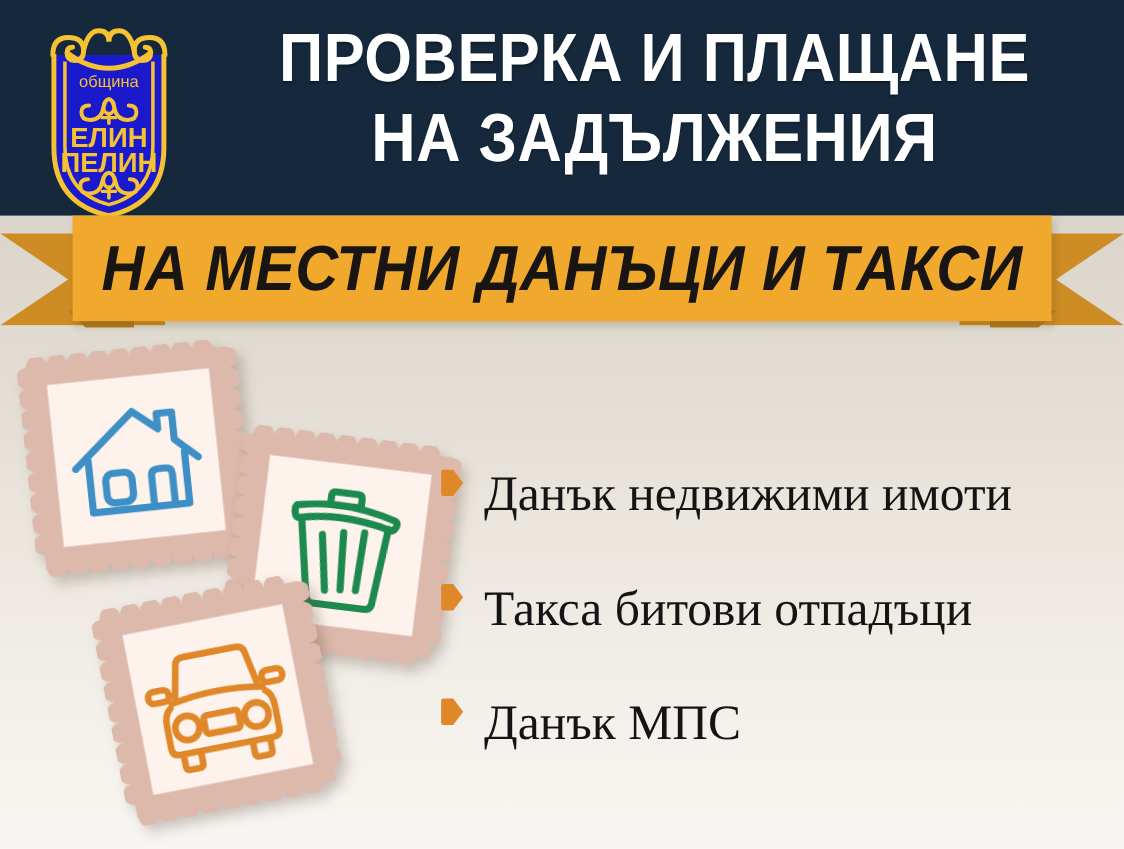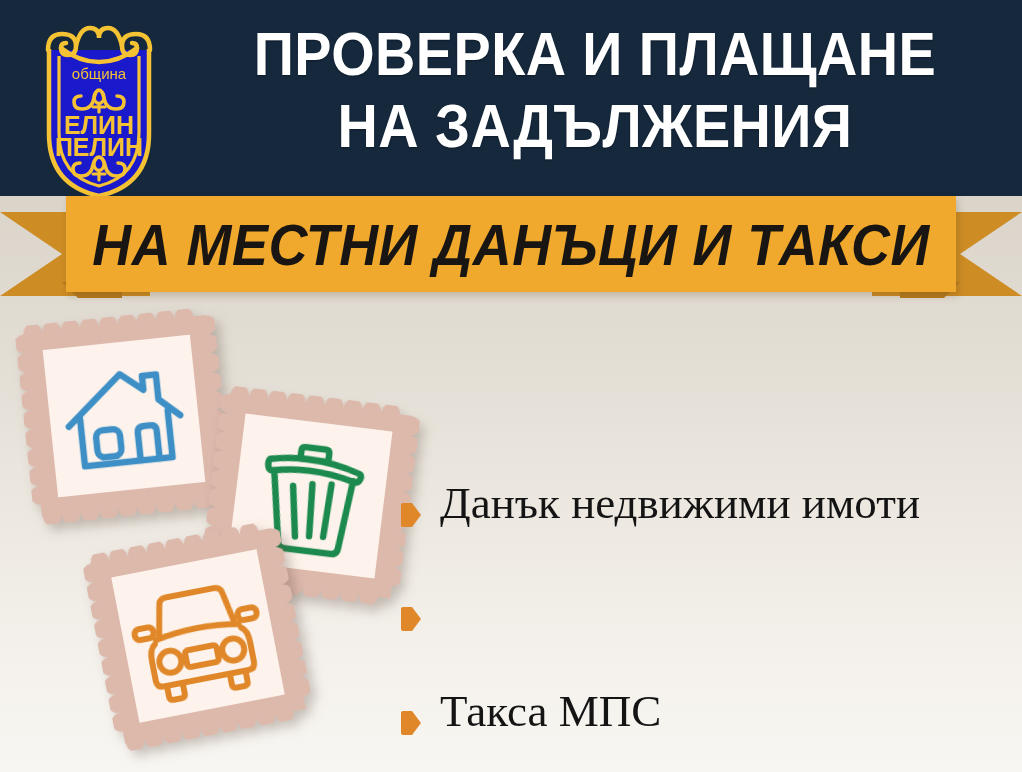--- a/index.html
+++ b/index.html
@@ -119,21 +119,21 @@
 
   
   .tax-list {
     position: absolute;
     left: 400px;
     top: 424px;
     width: 610px;
   }
   .tax-item {
     display: flex;
-    align-items: flex-end;
+    align-items: flex-start;
     height: 104px;
   }
   .bullet {
     flex: 0 0 auto;
     width: 22px;
     height: 26px;
     margin-right: 18px;
     margin-top: 2px;
   }
   .bullet svg { display: block; }
@@ -389,26 +389,27 @@
       </span>
       <span class="tax-label">Данък недвижими имоти</span>
     </div>
 
     <div class="tax-item">
       <span class="bullet">
         <svg width="22" height="26" viewBox="0 0 22 26" xmlns="http://www.w3.org/2000/svg">
           <path d="M1 3 Q1 1 3 1 L12 1 L21 13 L12 25 L3 25 Q1 25 1 23 Z" fill="#e08829"></path>
         </svg>
       </span>
+      <span class="tax-label">Такса битови отпадъци</span>
     </div>
 
     <div class="tax-item">
       <span class="bullet">
         <svg width="22" height="26" viewBox="0 0 22 26" xmlns="http://www.w3.org/2000/svg">
           <path d="M1 3 Q1 1 3 1 L12 1 L21 13 L12 25 L3 25 Q1 25 1 23 Z" fill="#e08829"></path>
         </svg>
       </span>
-      <span class="tax-label">Такса МПС</span>
+      <span class="tax-label">Данък МПС</span>
     </div>
 
   </div>
 
 </div>
 
 </body></html>

